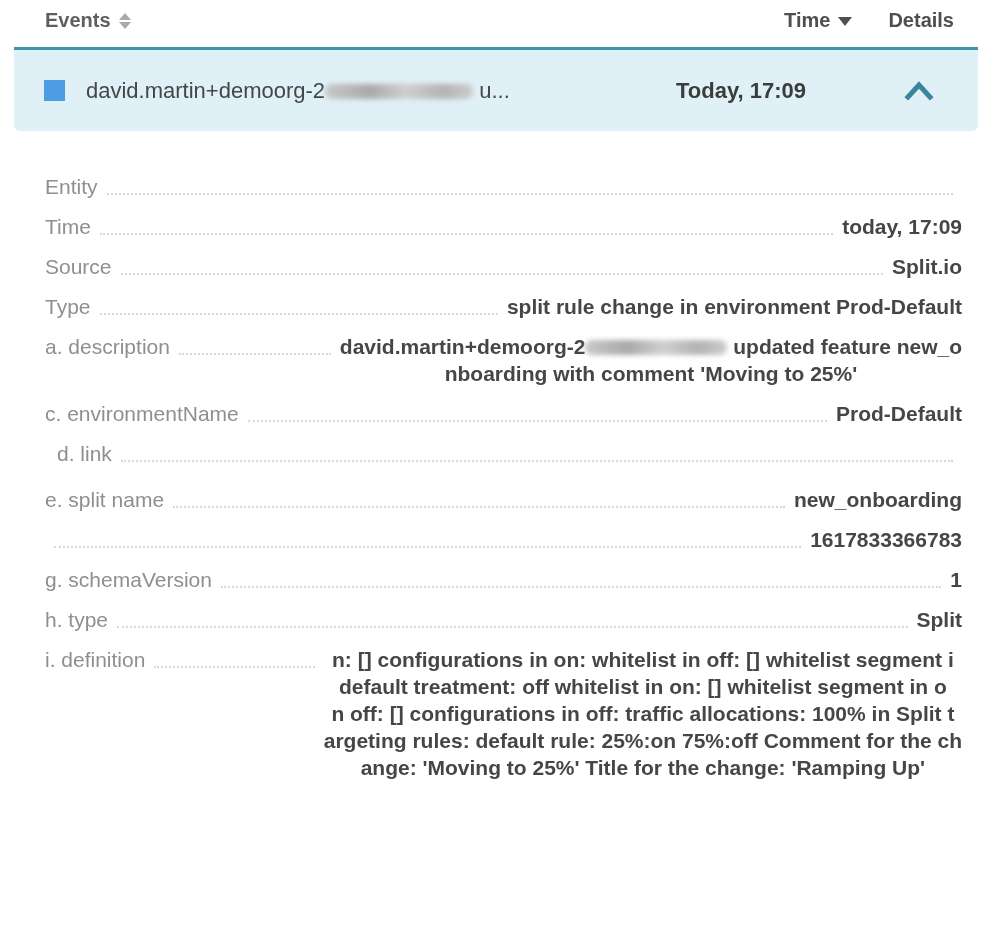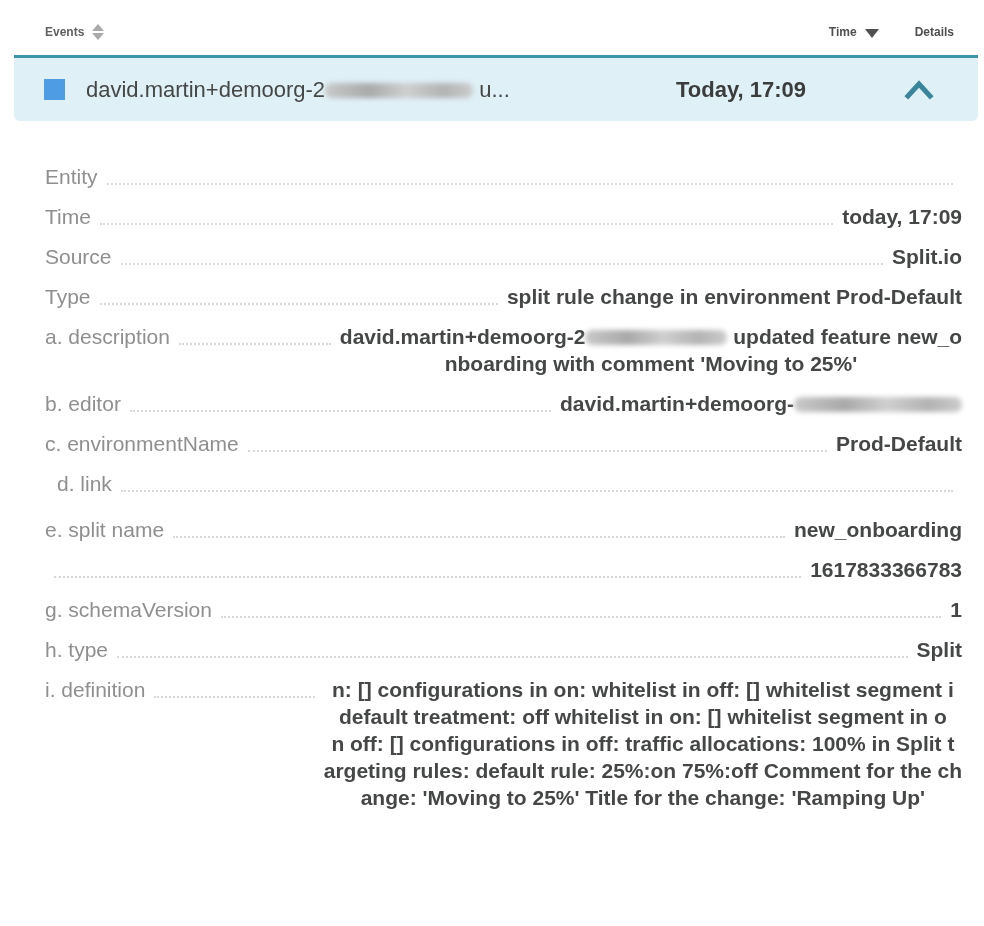--- a/index.html
+++ b/index.html
@@ -6,35 +6,35 @@
   body{
     width:984px;height:926px;
     background:#ffffff;
     font-family:"Liberation Sans", sans-serif;
     color:#454646;
     overflow:hidden;
   }
   
   .list-header{
     display:flex;align-items:center;
-    padding:24px 30px 15px 45px;
-    font-size:12px;font-weight:bold;color:#5f5f5f;
+    padding:9px 30px 15px 45px;
+    font-size:20px;font-weight:bold;color:#5f5f5f;
   }
   .hdr-events{display:flex;align-items:center;gap:8px;cursor:pointer;}
   .hdr-spacer{flex:1;}
   .hdr-time{display:flex;align-items:center;gap:8px;margin-right:36px;cursor:pointer;color:#4f4f4f;}
   .hdr-details{color:#4f4f4f;}
   .sort-icon{display:inline-flex;flex-direction:column;gap:2px;}
   .sort-icon .tri-up{width:0;height:0;border-left:6px solid transparent;border-right:6px solid transparent;border-bottom:7px solid #a9a9a9;}
   .sort-icon .tri-down{width:0;height:0;border-left:6px solid transparent;border-right:6px solid transparent;border-top:7px solid #a9a9a9;}
   .caret-down{width:0;height:0;border-left:7px solid transparent;border-right:7px solid transparent;border-top:9px solid #4f4f4f;margin-top:2px;}
   
   .event-row{
     margin:0 6px 0 14px;
-    height:66px;
+    height:84px;
     background:#dff0f6;
     border-top:3px solid #3e95a8;
     border-radius:0 0 6px 6px;
     display:flex;align-items:center;
     padding:0 44px 0 30px;
     box-sizing:border-box;
     cursor:pointer;
   }
   .event-square{width:21px;height:21px;background:#4d9ce4;flex:0 0 auto;margin-right:21px;}
   .event-title{flex:1;font-size:22px;color:#454646;white-space:nowrap;overflow:hidden;}
@@ -118,25 +118,20 @@
 
   <div class="row">
     <span class="label">a. description</span>
     <span class="leader"></span>
     <span class="value">
       <div class="line"><span>david.martin+demoorg-2</span><span class="blob blob-desc"></span><span> updated feature new_o</span></div>
       <div class="line">nboarding with comment 'Moving to 25%'</div>
     </span>
   </div>
 
-  <div class="row">
-    <span class="label">b. editor</span>
-    <span class="leader"></span>
-    <span class="value"><span>david.martin+demoorg-</span><span class="blob blob-editor"></span></span>
-  </div>
 
   <div class="row">
     <span class="label">c. environmentName</span>
     <span class="leader"></span>
     <span class="value">Prod-Default</span>
   </div>
 
   <div class="row gap-lg">
     <span class="label">d. link</span>
     <span class="leader"></span>

